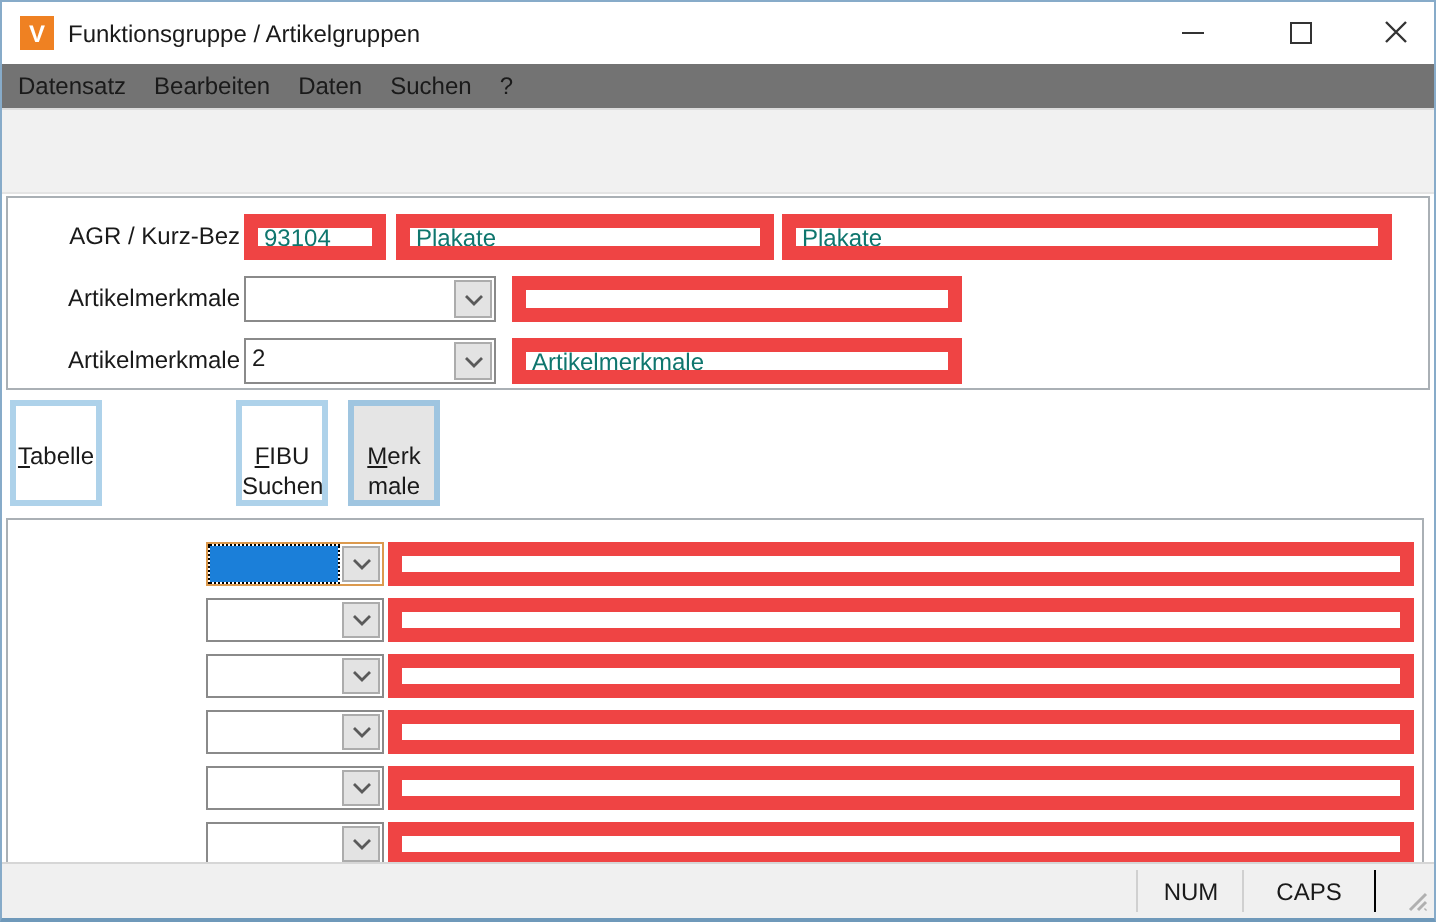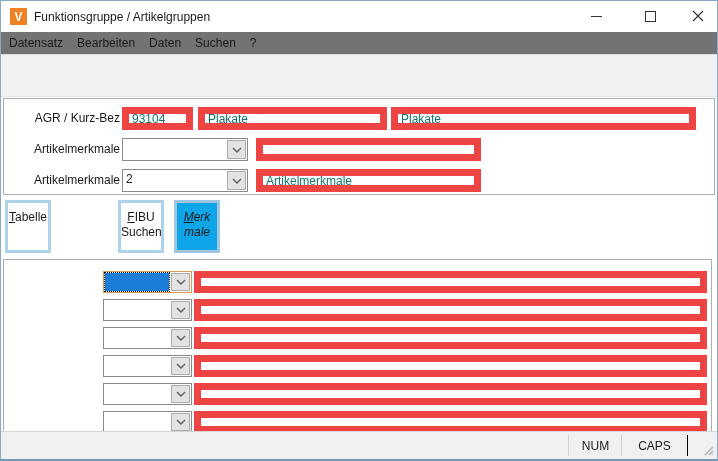--- a/index.html
+++ b/index.html
@@ -29,22 +29,22 @@
   .formbox{position:absolute;left:2px;top:97px;width:712px;height:97px;border:1px solid #aab0b5;background:#fff;box-sizing:border-box;}
   .f-label{position:absolute;left:6px;width:110px;text-align:right;white-space:nowrap;}
   .tf{position:absolute;height:23px;border:7px solid #ef4444;background:#fff;box-sizing:border-box;padding:0 3px;font:inherit;color:#0f766e;outline:none;}
   .combo{position:absolute;height:23px;border:1px solid #8a8a8a;background:#fff;box-sizing:border-box;display:flex;align-items:stretch;}
   .combo-text{flex:1;padding:2px 3px;white-space:nowrap;overflow:hidden;}
   .combo-btn{width:19px;margin:1px;background:#e3e3e3;border:1px solid #acacac;box-sizing:border-box;display:flex;align-items:center;justify-content:center;padding:0;}
   .combo.focus{border-color:#dc9a4e;}
   .combo.focus .combo-text{background:#1b7fd9;outline:1px dotted #000;margin:1px;padding:1px 2px;}
 
   
-  .tab{position:absolute;top:199px;width:46px;height:53px;box-sizing:border-box;border:3px solid #aed2ea;background:#fff;text-align:center;line-height:15px;padding-top:7px;}
-  .tab.selected{background:#0ea5e9;border-color:#9fc5e0;font-style:italic;}
+  .tab{position:absolute;top:199px;width:46px;height:53px;box-sizing:border-box;border:3px solid #aed2ea;background:#fff;text-align:center;line-height:15px;padding-top:18px;}
+  .tab.selected{background:#e5e5e5;border-color:#9fc5e0;}
   .tab .u{text-decoration:underline;}
 
   
   .panel{position:absolute;left:2px;top:258px;width:709px;height:172px;border:1px solid #aab0b5;border-bottom:none;background:#fff;box-sizing:border-box;overflow:hidden;}
   .d-combo{height:22px;left:99px;}
   .d-combo .combo-text{width:60px;flex:0 0 60px;}
   .d-tf{left:190px;width:513px;height:22px;}
 
   
   .statusbar{position:absolute;left:0;top:430px;width:716px;height:28px;background:#f0f0f0;border-top:1px solid #d6d6d6;box-sizing:border-box;}

